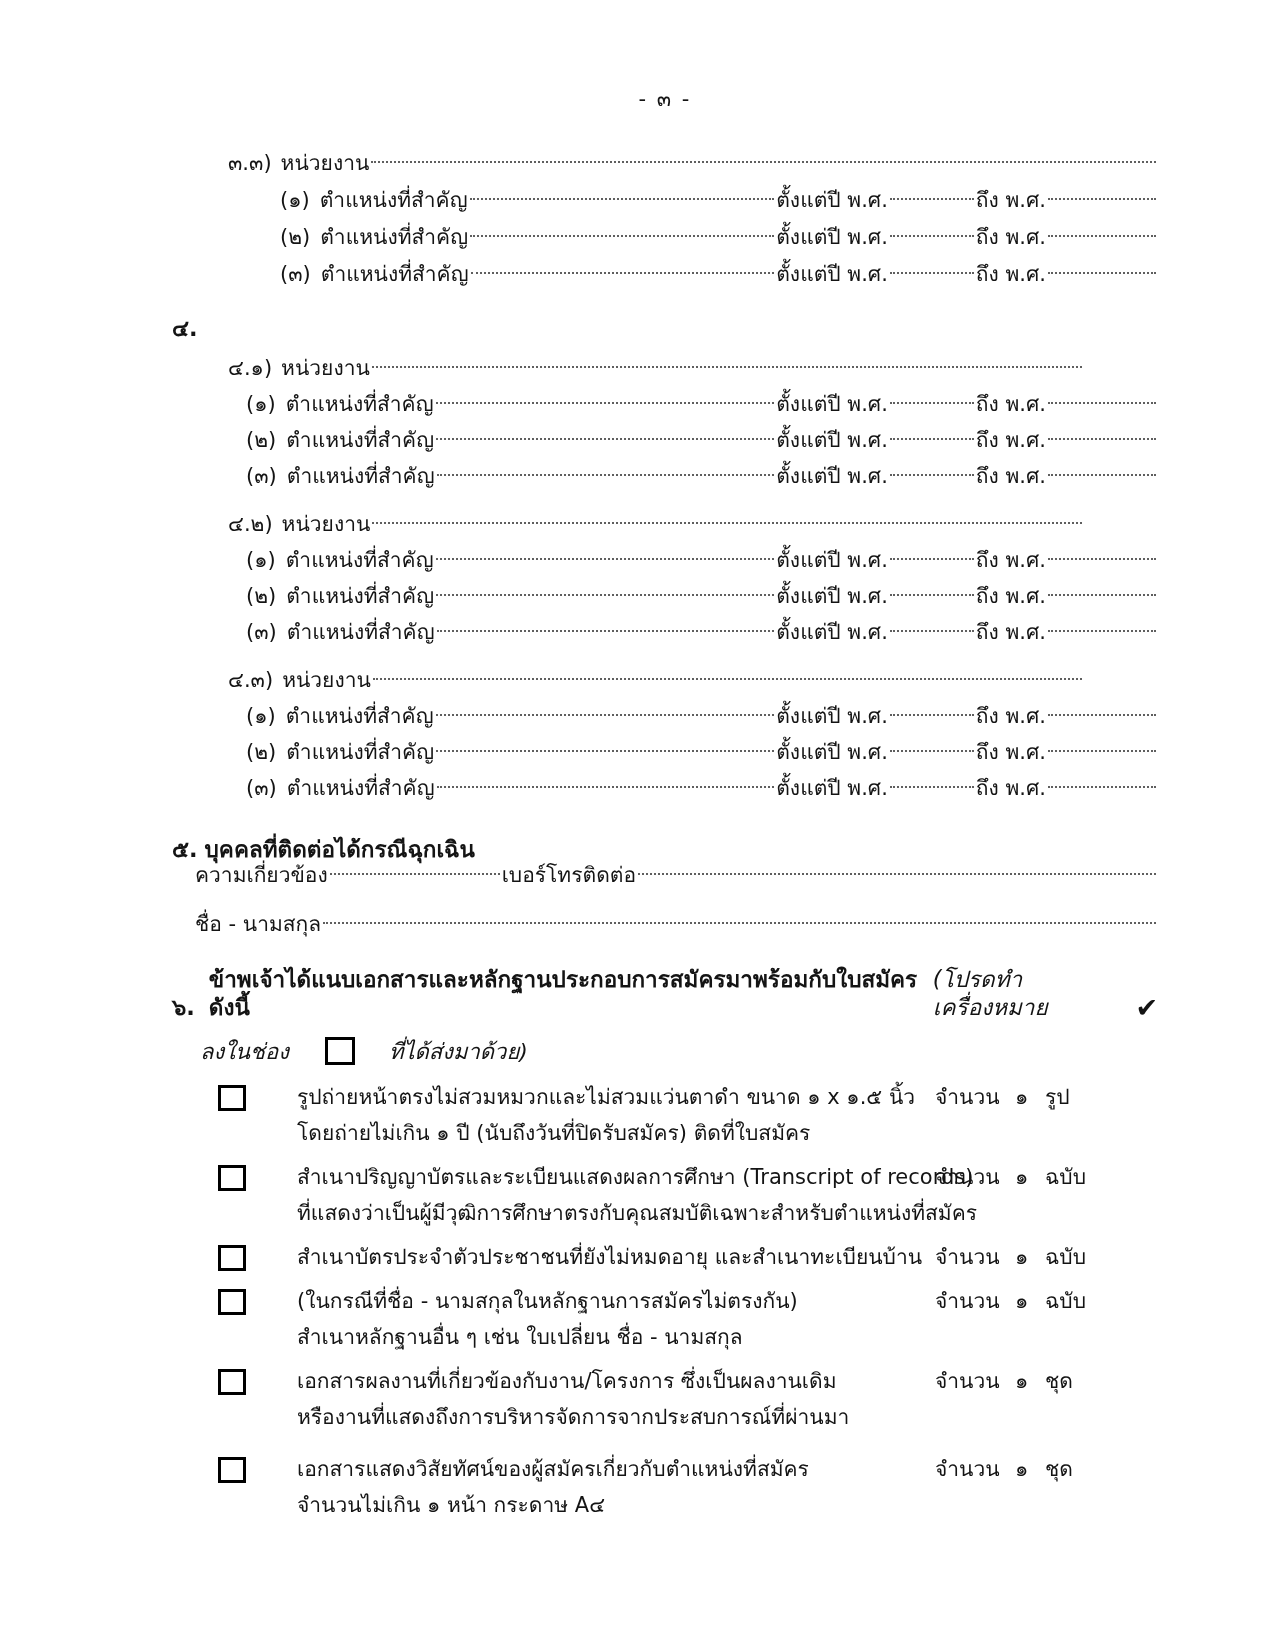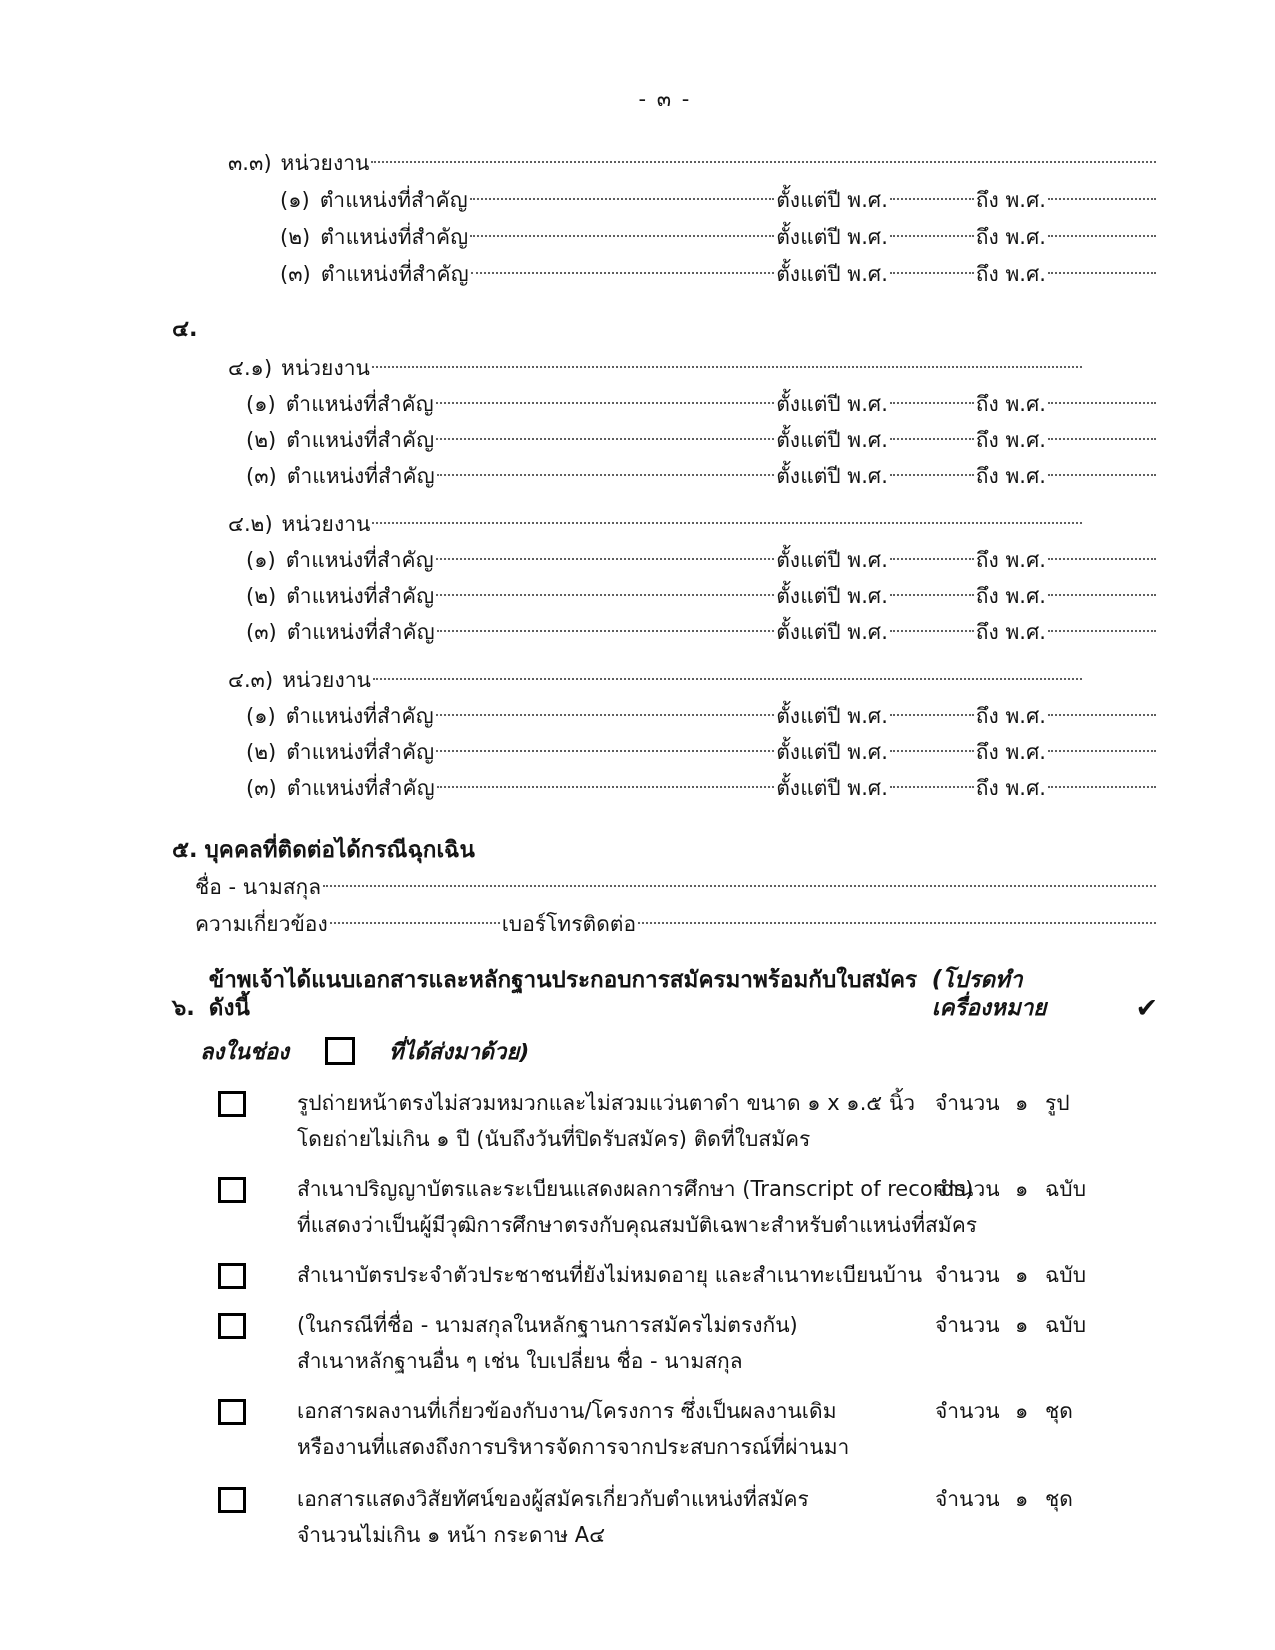--- a/index.html
+++ b/index.html
@@ -25,27 +25,27 @@
   .pos-num{margin-right:10px;}
   .short-end{margin-right:76px;}     
   .heading{display:flex;align-items:flex-end;font-weight:700;font-size:22.5px;line-height:1.2;}
   .hnum4{margin-right:17px;}
   .hnum5{margin-right:7px;}
   .hnum6{margin-right:14px;}
   .mt12{margin-top:12px;}
   .mt14{margin-top:14px;}
   .mt16{margin-top:16px;}
   .mt24{margin-top:24px;}
-  .bi{font-weight:700;font-style:italic;}
+  .bi{font-weight:400;font-style:italic;}
   .s6-line1{display:flex;align-items:flex-end;margin-top:16px;font-weight:700;font-size:22.5px;line-height:1.25;}
   .s6-check{font-style:normal;font-size:27px;line-height:1;margin-left:10px;font-weight:700;}
   .s6-line2{display:flex;align-items:center;margin-left:28px;margin-top:10px;height:40px;font-size:22px;}
   .cb{box-sizing:border-box;width:28px;height:26px;border:3px solid #000;background:#fff;flex:none;}
   .inline-cb{width:30px;height:28px;margin:0 34px 0 36px;}
-  .chk-row{display:flex;align-items:flex-start;margin-left:46px;margin-top:14px;}
+  .chk-row{display:flex;align-items:flex-start;margin-left:46px;margin-top:8px;}
   .chk-row .cb{margin-top:6px;}
   .chk-body{flex:1;margin-left:51px;line-height:36px;min-width:0;}
   .chk-body .l{white-space:nowrap;}
   .chk-qty{flex:none;display:flex;width:223px;line-height:36px;}
   .chk-qty .ql{width:80px;}
   .chk-qty .qn{width:30px;}
   .chk-qty .qu{flex:1;}
 </style>
 </head>
 <body>
@@ -198,30 +198,30 @@
       <span class="nowrap">ถึง พ.ศ.</span>
       <span class="dots w-to"></span>
     </div>
   </div>
 
   <div class="heading mt24">
     <span class="hnum5">๕.</span>
     <span>บุคคลที่ติดต่อได้กรณีฉุกเฉิน</span>
   </div>
 
-  <div class="row mt12" style="margin-left:23px;">
-    <span class="nowrap">ชื่อ - นามสกุล</span>
-    <span class="dots grow"></span>
-  </div>
   <div class="row" style="margin-left:23px;">
     <span class="nowrap">ความเกี่ยวข้อง</span>
     <span class="dots" style="width:170px;flex:none;"></span>
     <span class="nowrap">เบอร์โทรติดต่อ</span>
     <span class="dots grow"></span>
   </div>
+  <div class="row mt12" style="margin-left:23px;">
+    <span class="nowrap">ชื่อ - นามสกุล</span>
+    <span class="dots grow"></span>
+  </div>
 
   <div class="s6-line1">
     <span class="hnum6">๖.</span>
     <span>ข้าพเจ้าได้แนบเอกสารและหลักฐานประกอบการสมัครมาพร้อมกับใบสมัคร  ดังนี้</span>
     <span class="bi" style="margin-left:10px;">(โปรดทำเครื่องหมาย</span>
     <span class="s6-check">✔</span>
   </div>
   <div class="s6-line2">
     <span class="bi">ลงในช่อง</span>
     <span class="cb inline-cb"></span>

